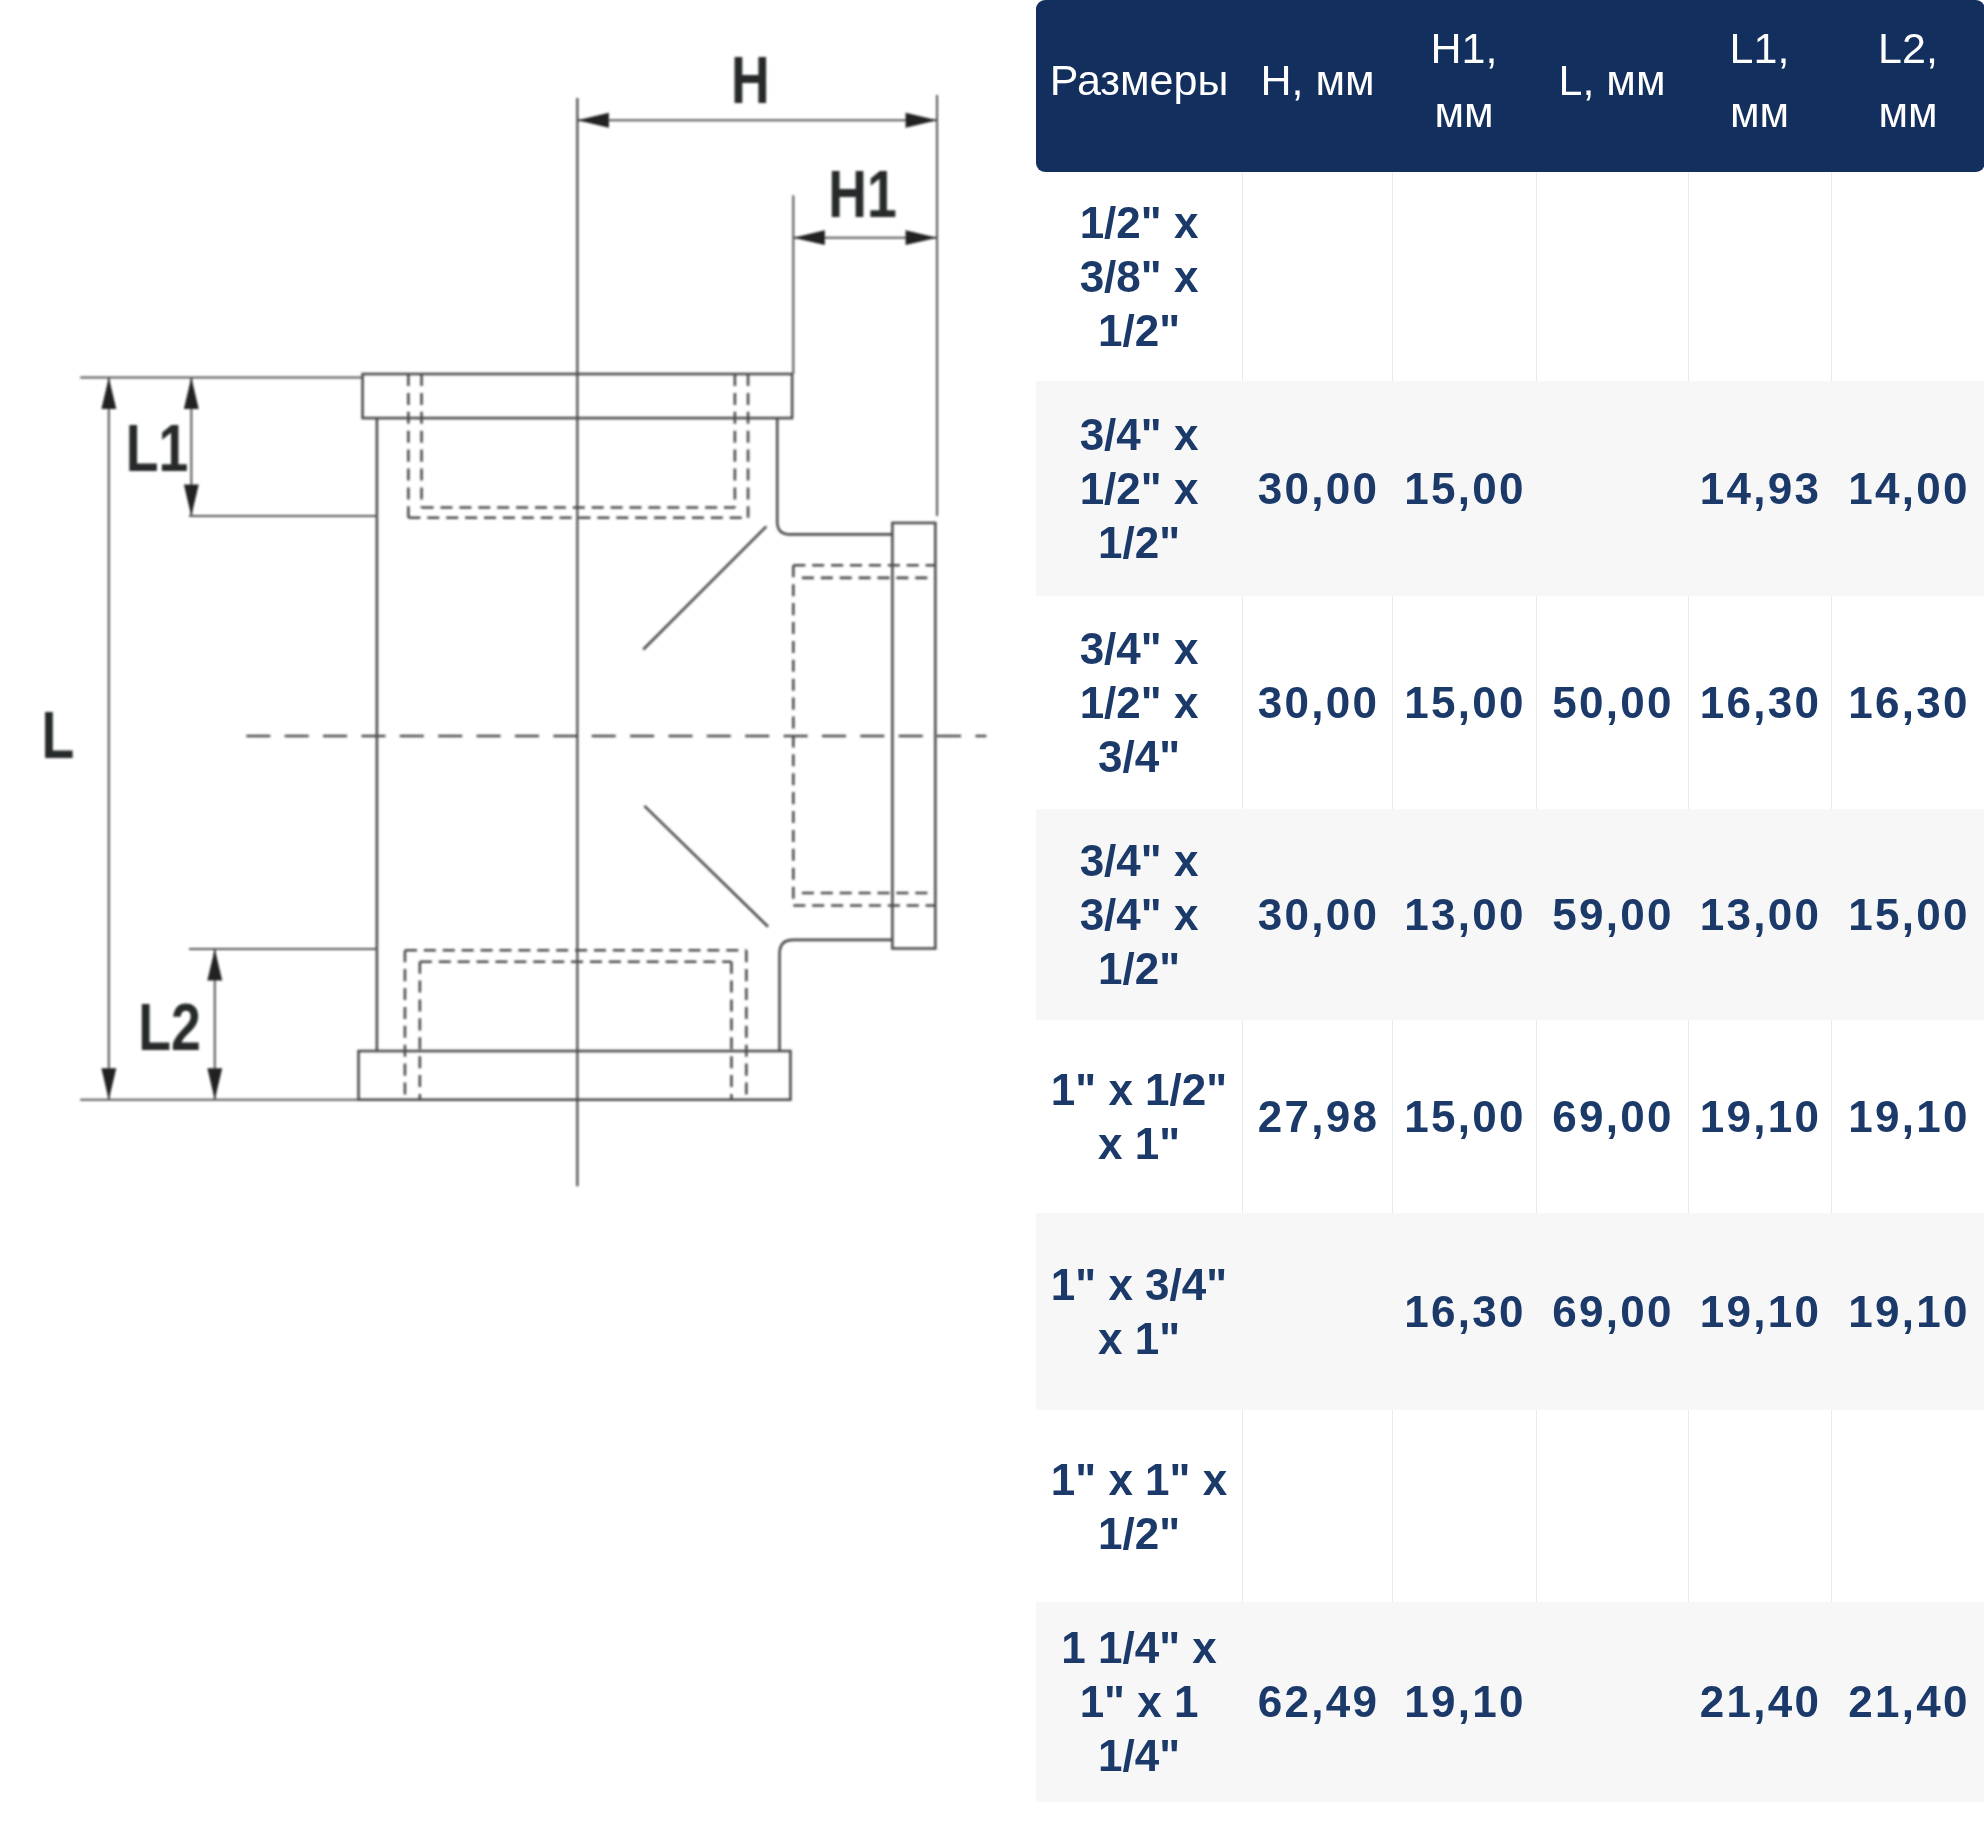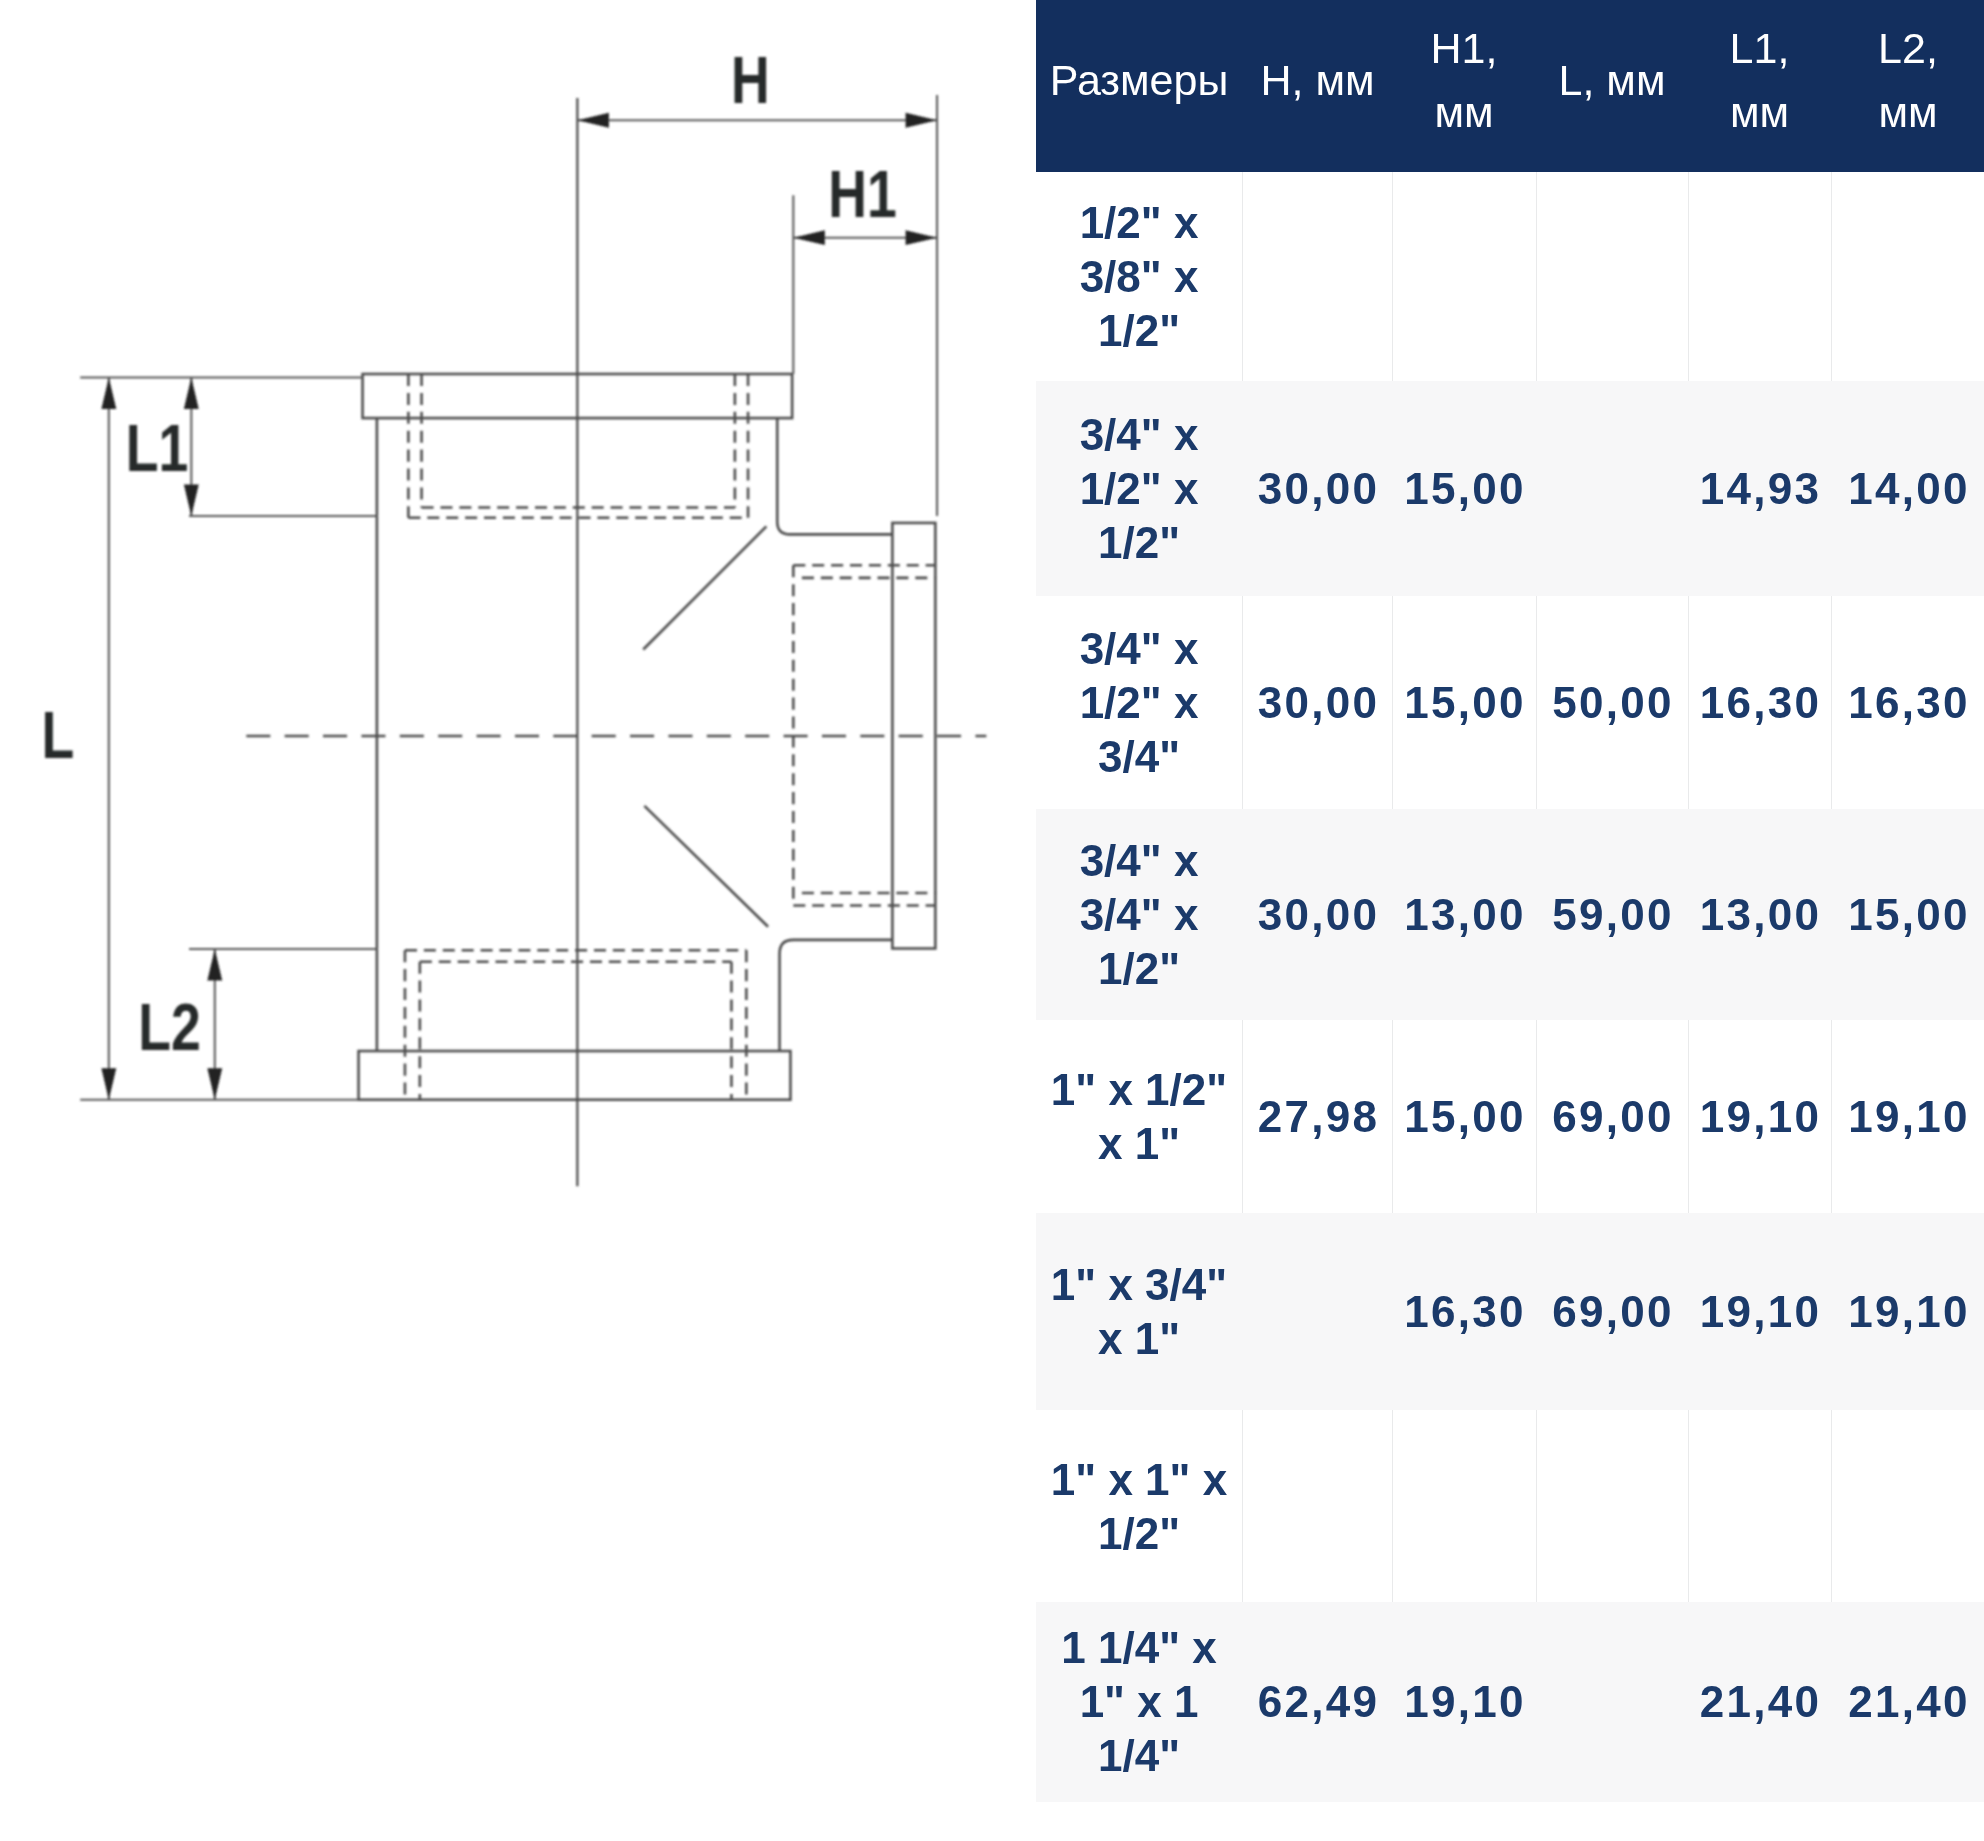--- a/index.html
+++ b/index.html
@@ -1,20 +1,20 @@
 <!DOCTYPE html>
 <html style="font-size:9.2px"><head>
 <meta charset="utf-8">
 <style>
   html,body{margin:0;padding:0;}
   body{width:1985px;height:1842px;background:#ffffff;overflow:hidden;
        font-family:"Liberation Sans", sans-serif;position:relative;}
   #draw{position:absolute;left:0;top:0;}
   #tbl{position:absolute;left:1036px;top:0;width:949px;height:1842px;}
-  .hdr{position:absolute;left:0;top:0;width:949px;height:172px;background:#132f5e;}
+  .hdr{position:absolute;left:0;top:0;width:949px;height:172px;background:#132f5e;border-radius:9px;}
   .hc{position:absolute;display:flex;align-items:center;justify-content:center;
       color:#ffffff;font-size:43px;line-height:64px;text-align:center;height:159px;top:0;}
   .row{position:absolute;left:0;width:949px;}
   .gray{background:#f7f7f8;}
   .cell{position:absolute;top:0;height:100%;display:flex;align-items:center;justify-content:center;
         color:#1b3a6a;font-weight:bold;font-size:44px;line-height:54px;text-align:center;}
   .sep{border-left:1.7px solid #e9eaeb;}
   .num{letter-spacing:2.3px;}
   .gray .sep{border-left-color:#f7f7f8;}
   

